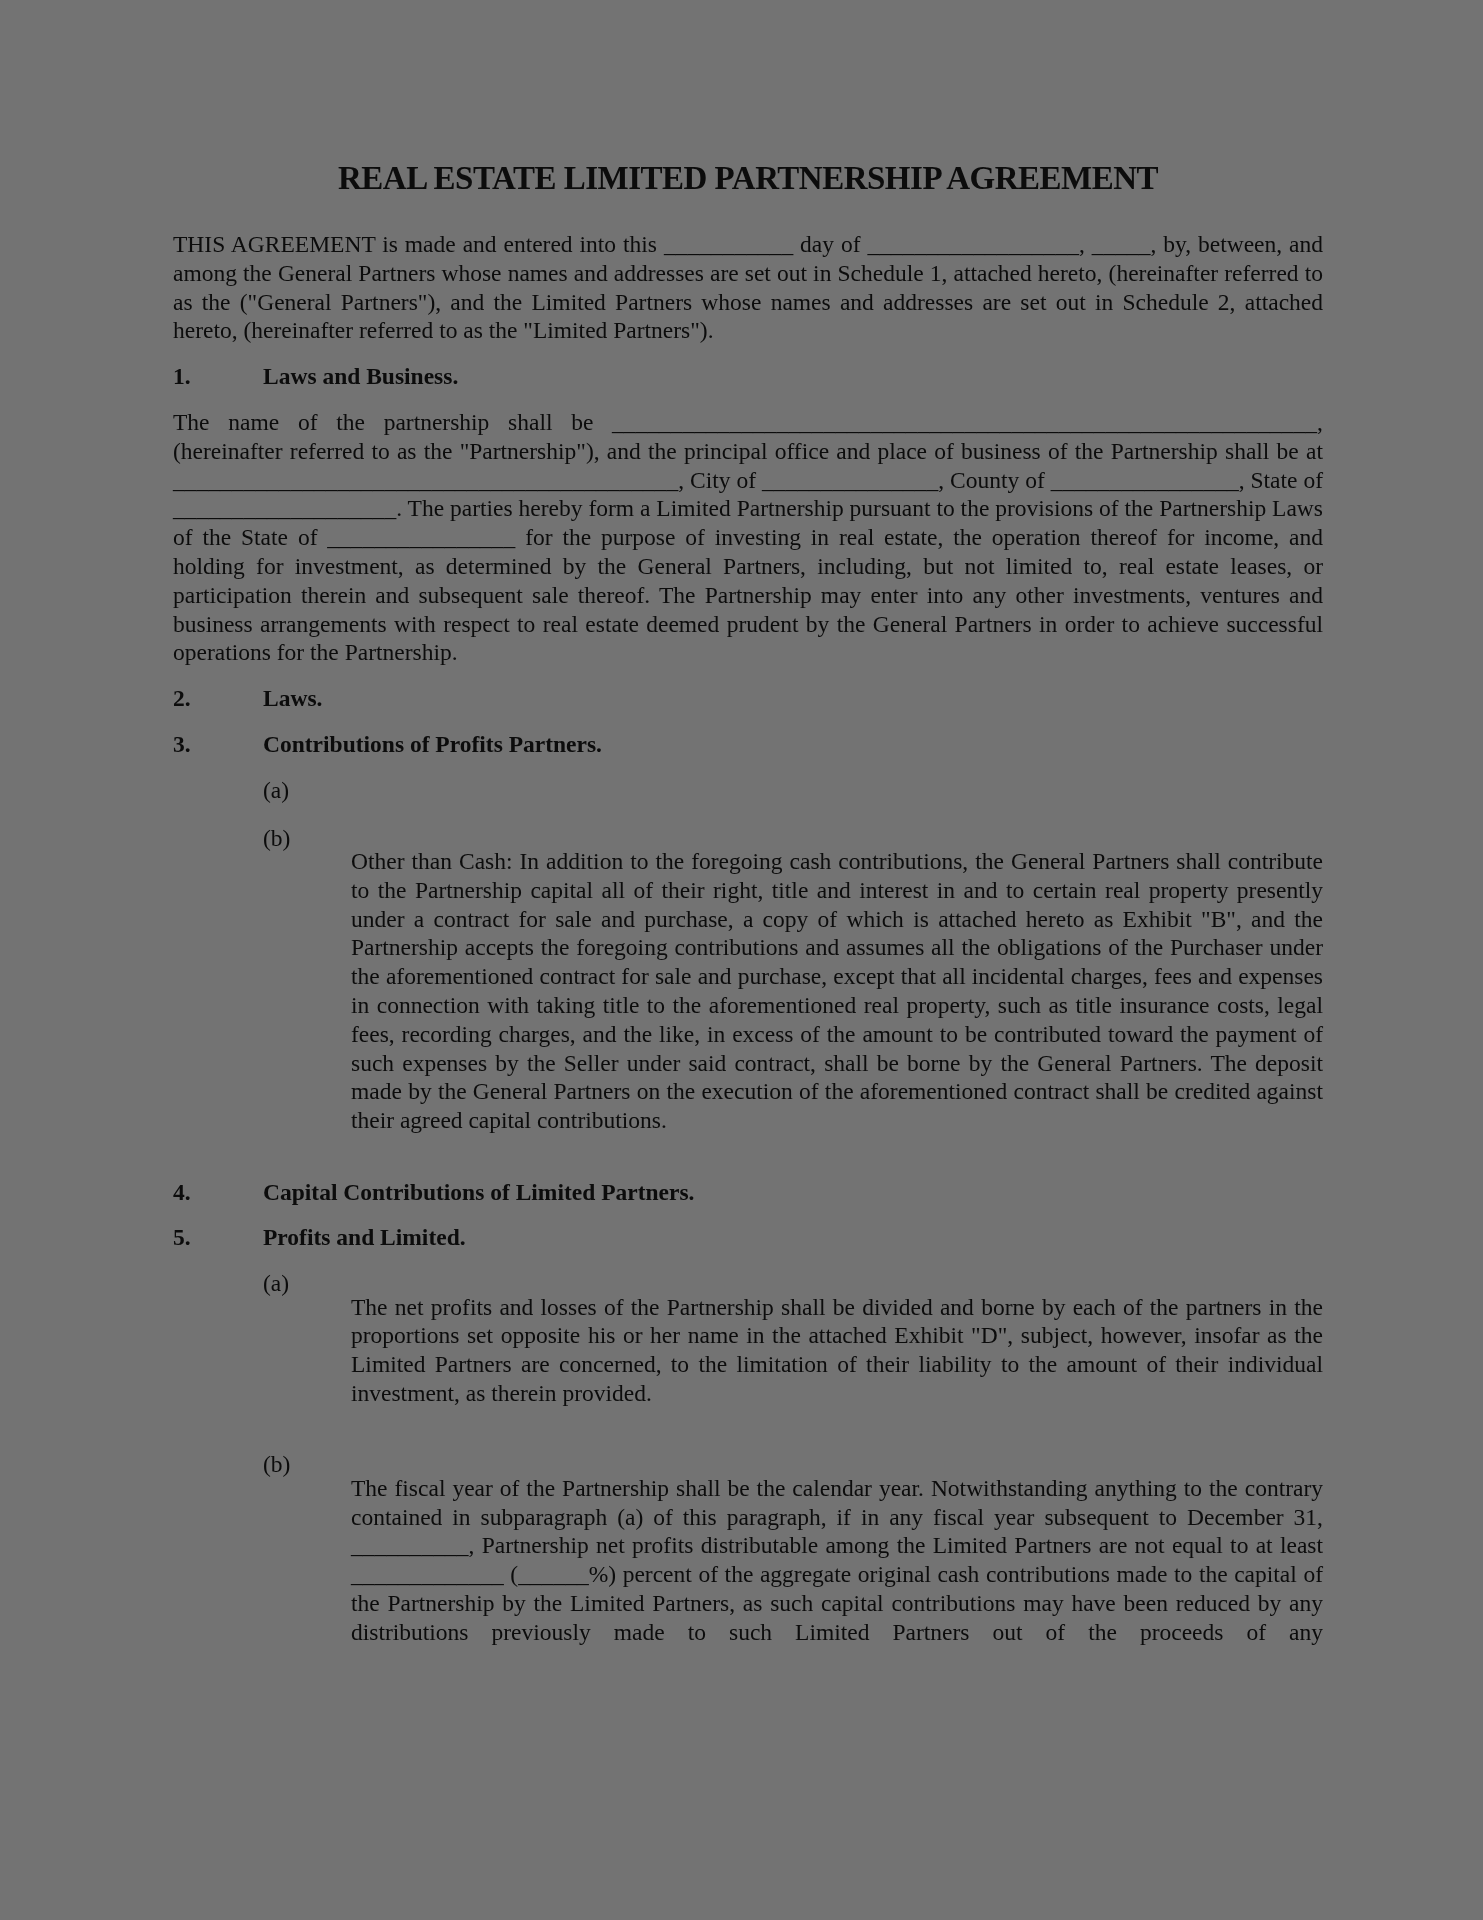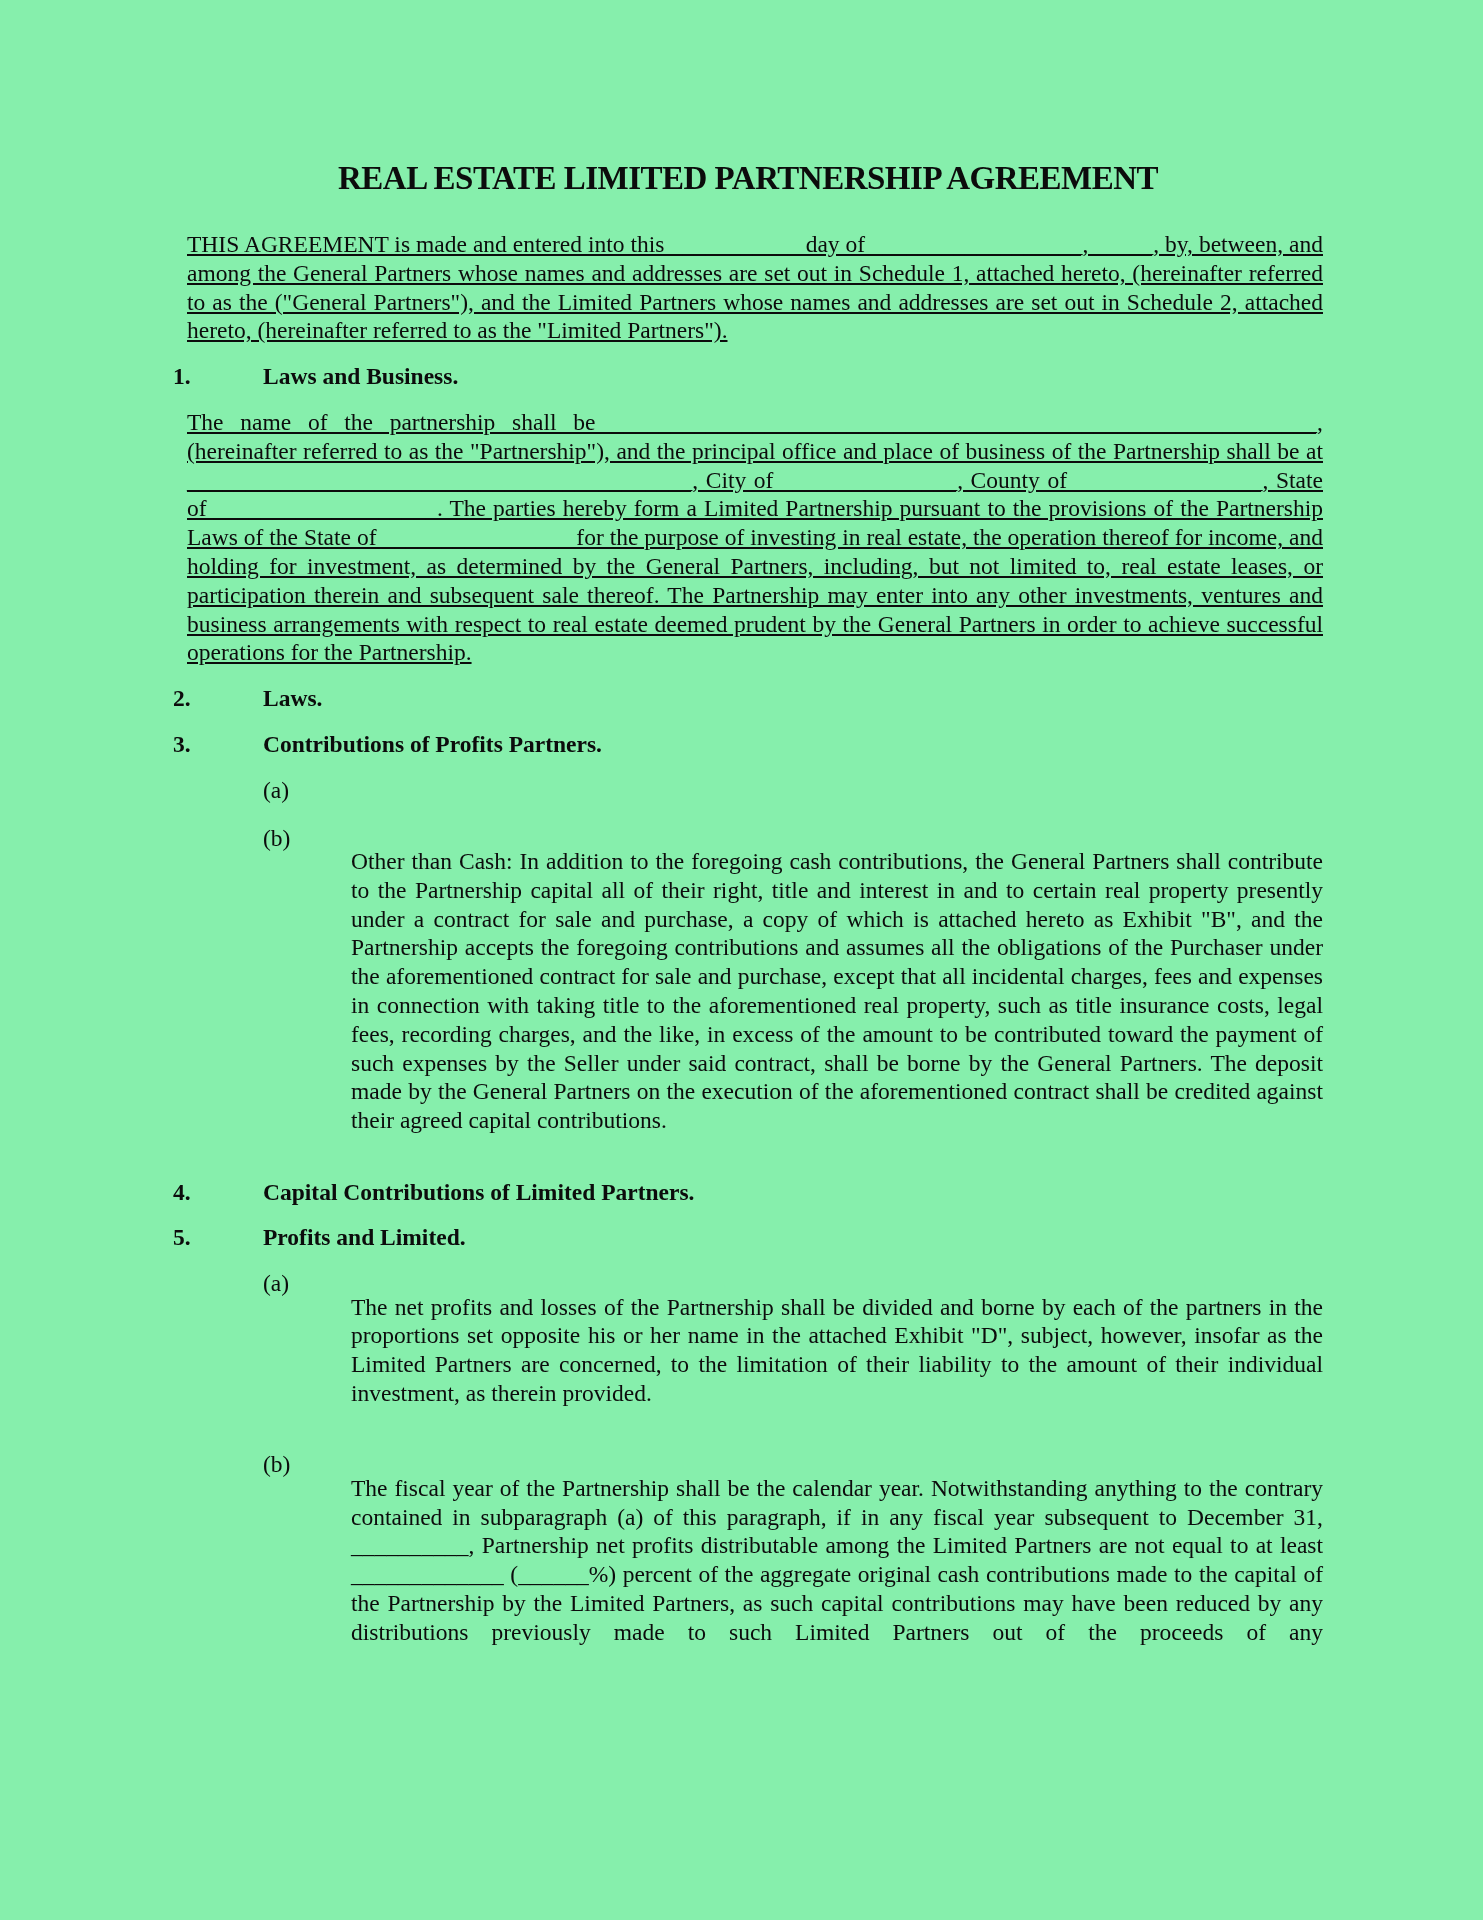--- a/index.html
+++ b/index.html
@@ -4,21 +4,21 @@
 <style>
   html, body {
     margin: 0;
     padding: 0;
     background: #ffffff;
   }
   .page {
     position: relative;
     width: 1483px;
     height: 1920px;
-    background: #86efac;
+    background: #737373;
     color: #0c0c0c;
     font-family: "Liberation Serif", "DejaVu Serif", serif;
     overflow: hidden;
   }
   .content {
     margin-left: 173px;
     width: 1150px;
     padding-top: 158px;
   }
   .title {
@@ -26,22 +26,21 @@
     font-weight: 700;
     line-height: 40px;
     text-align: center;
     letter-spacing: -0.5px;
     margin: 0 0 32px 0;
   }
   .para {
     font-size: 23.5px;
     line-height: 28.8px;
     text-align: justify;
-    margin: 0 0 17px 14px;
-    text-decoration: underline;
+    margin: 0 0 17px 0;
   }
   .sec-head {
     display: flex;
     font-size: 23.5px;
     line-height: 28.8px;
     font-weight: 700;
     margin: 4px 0 17px 0;
   }
   .sec-num {
     width: 90px;

